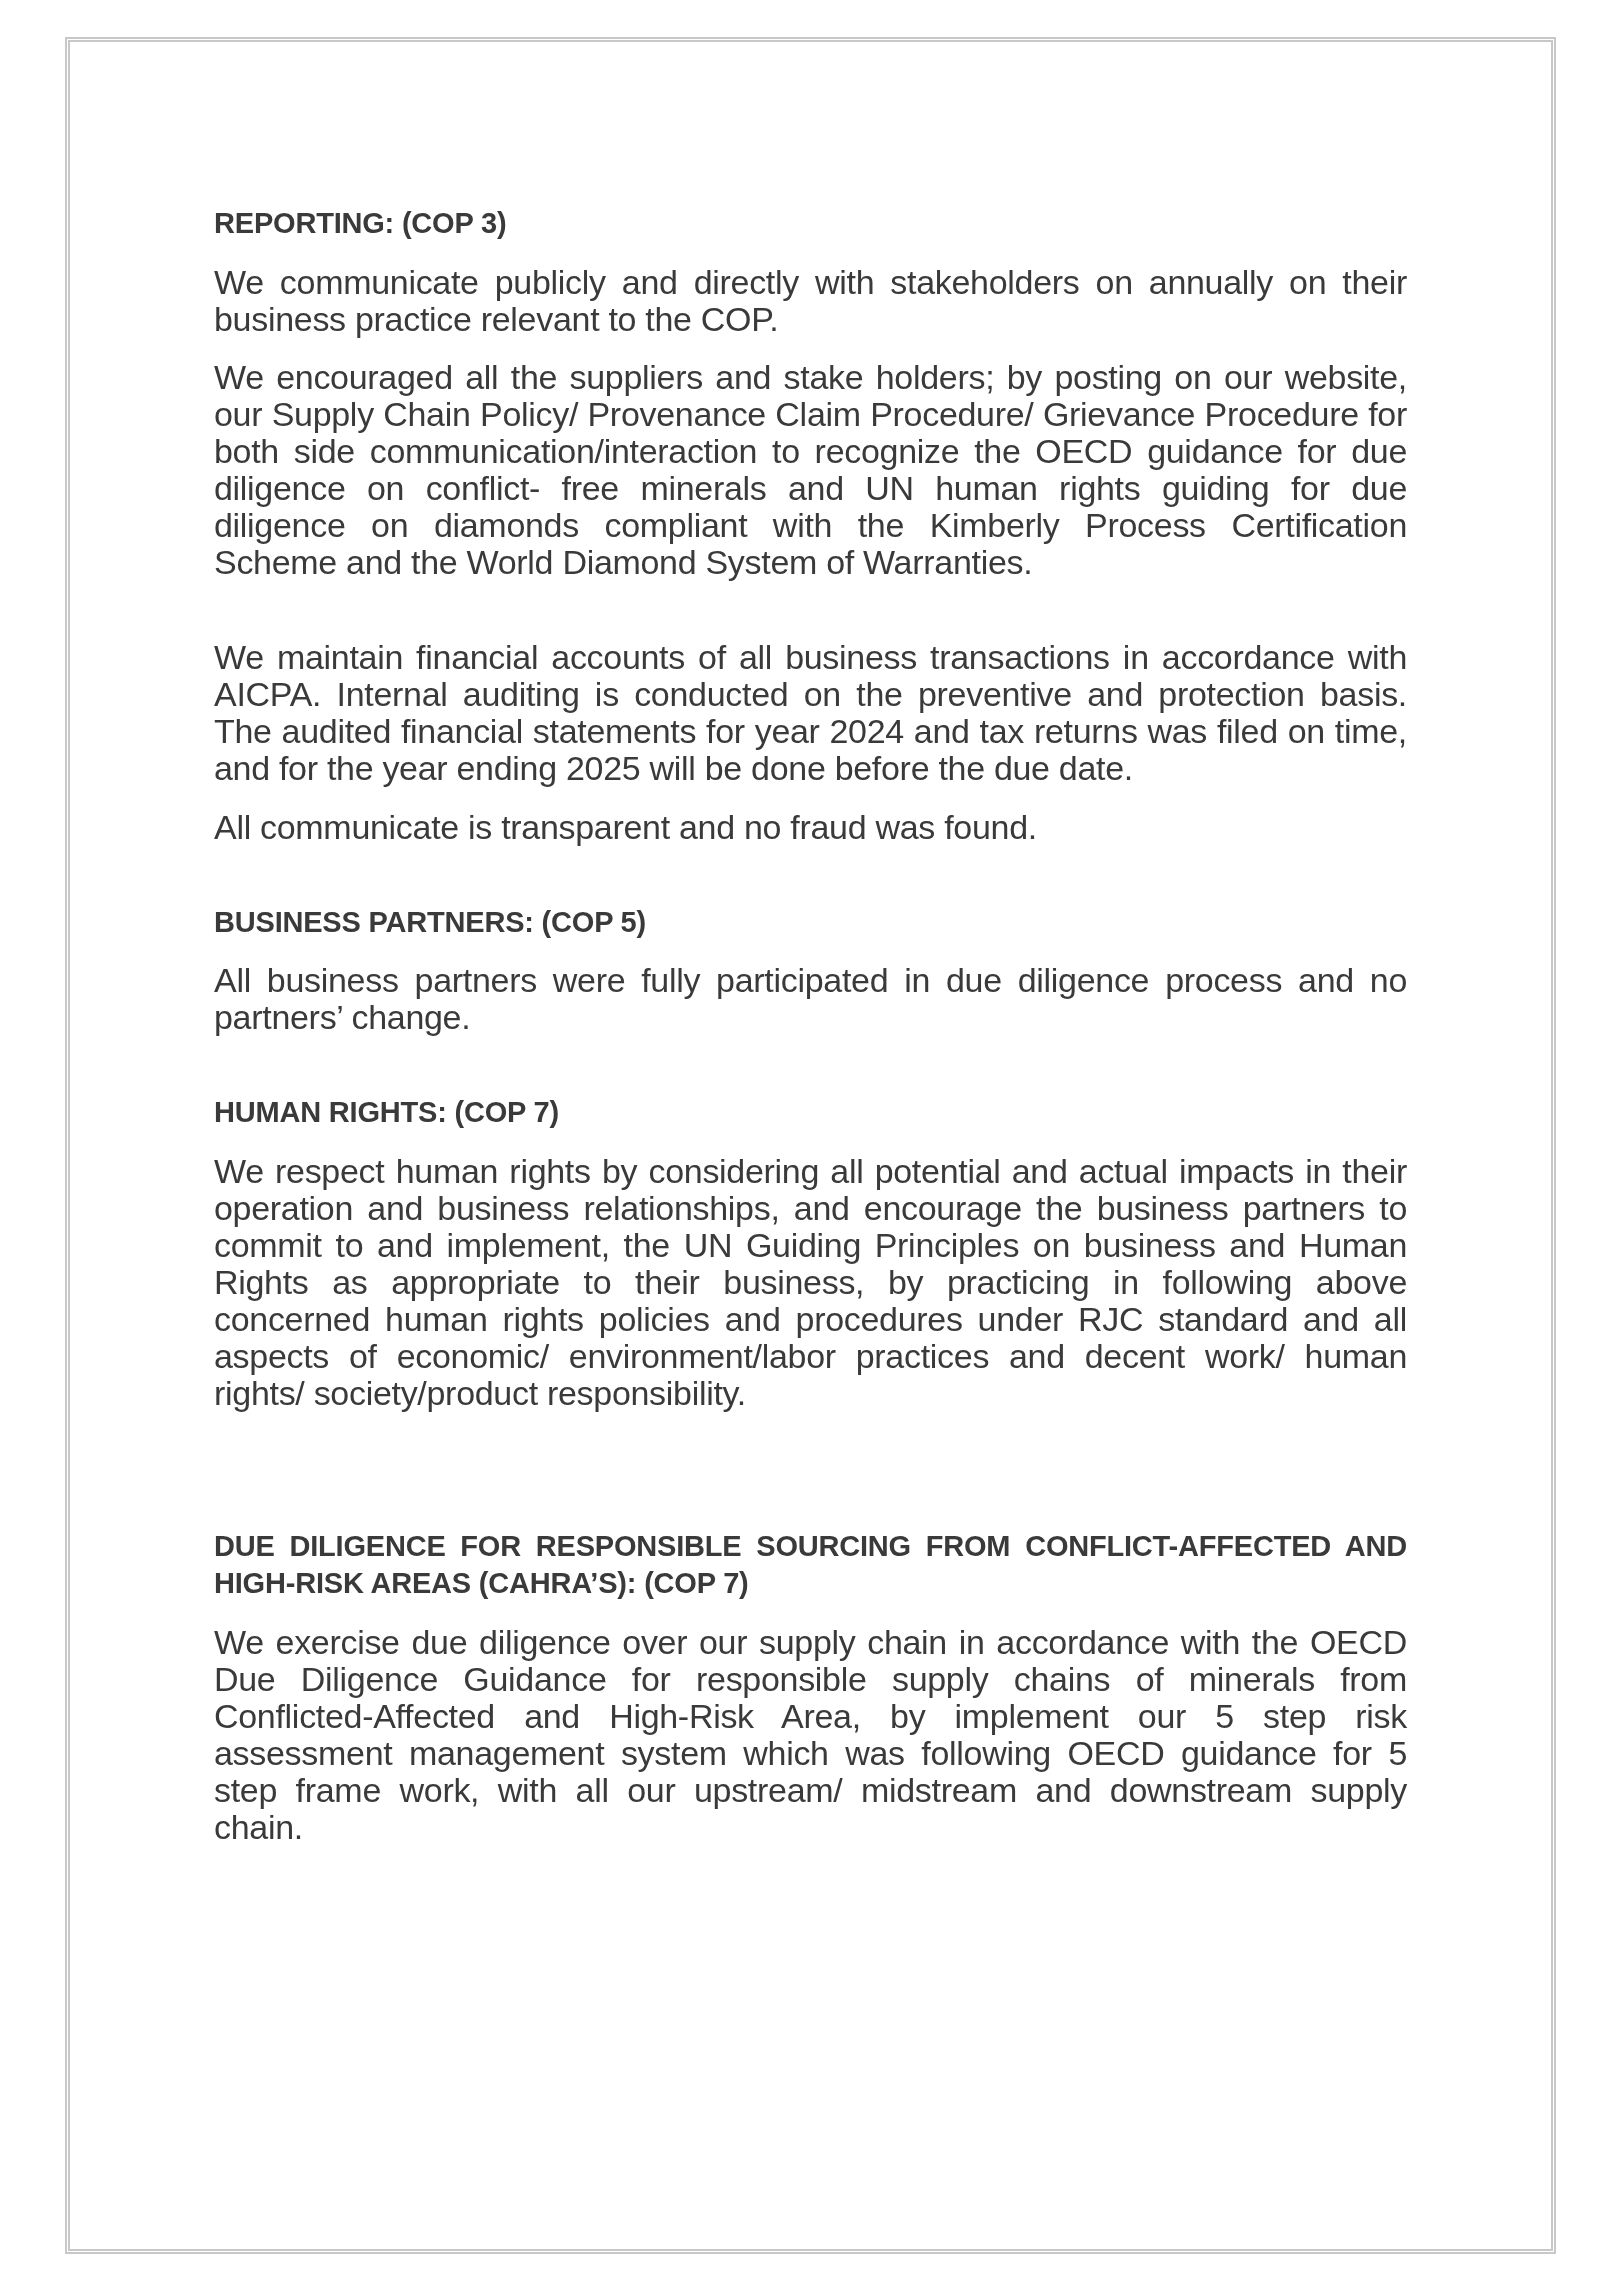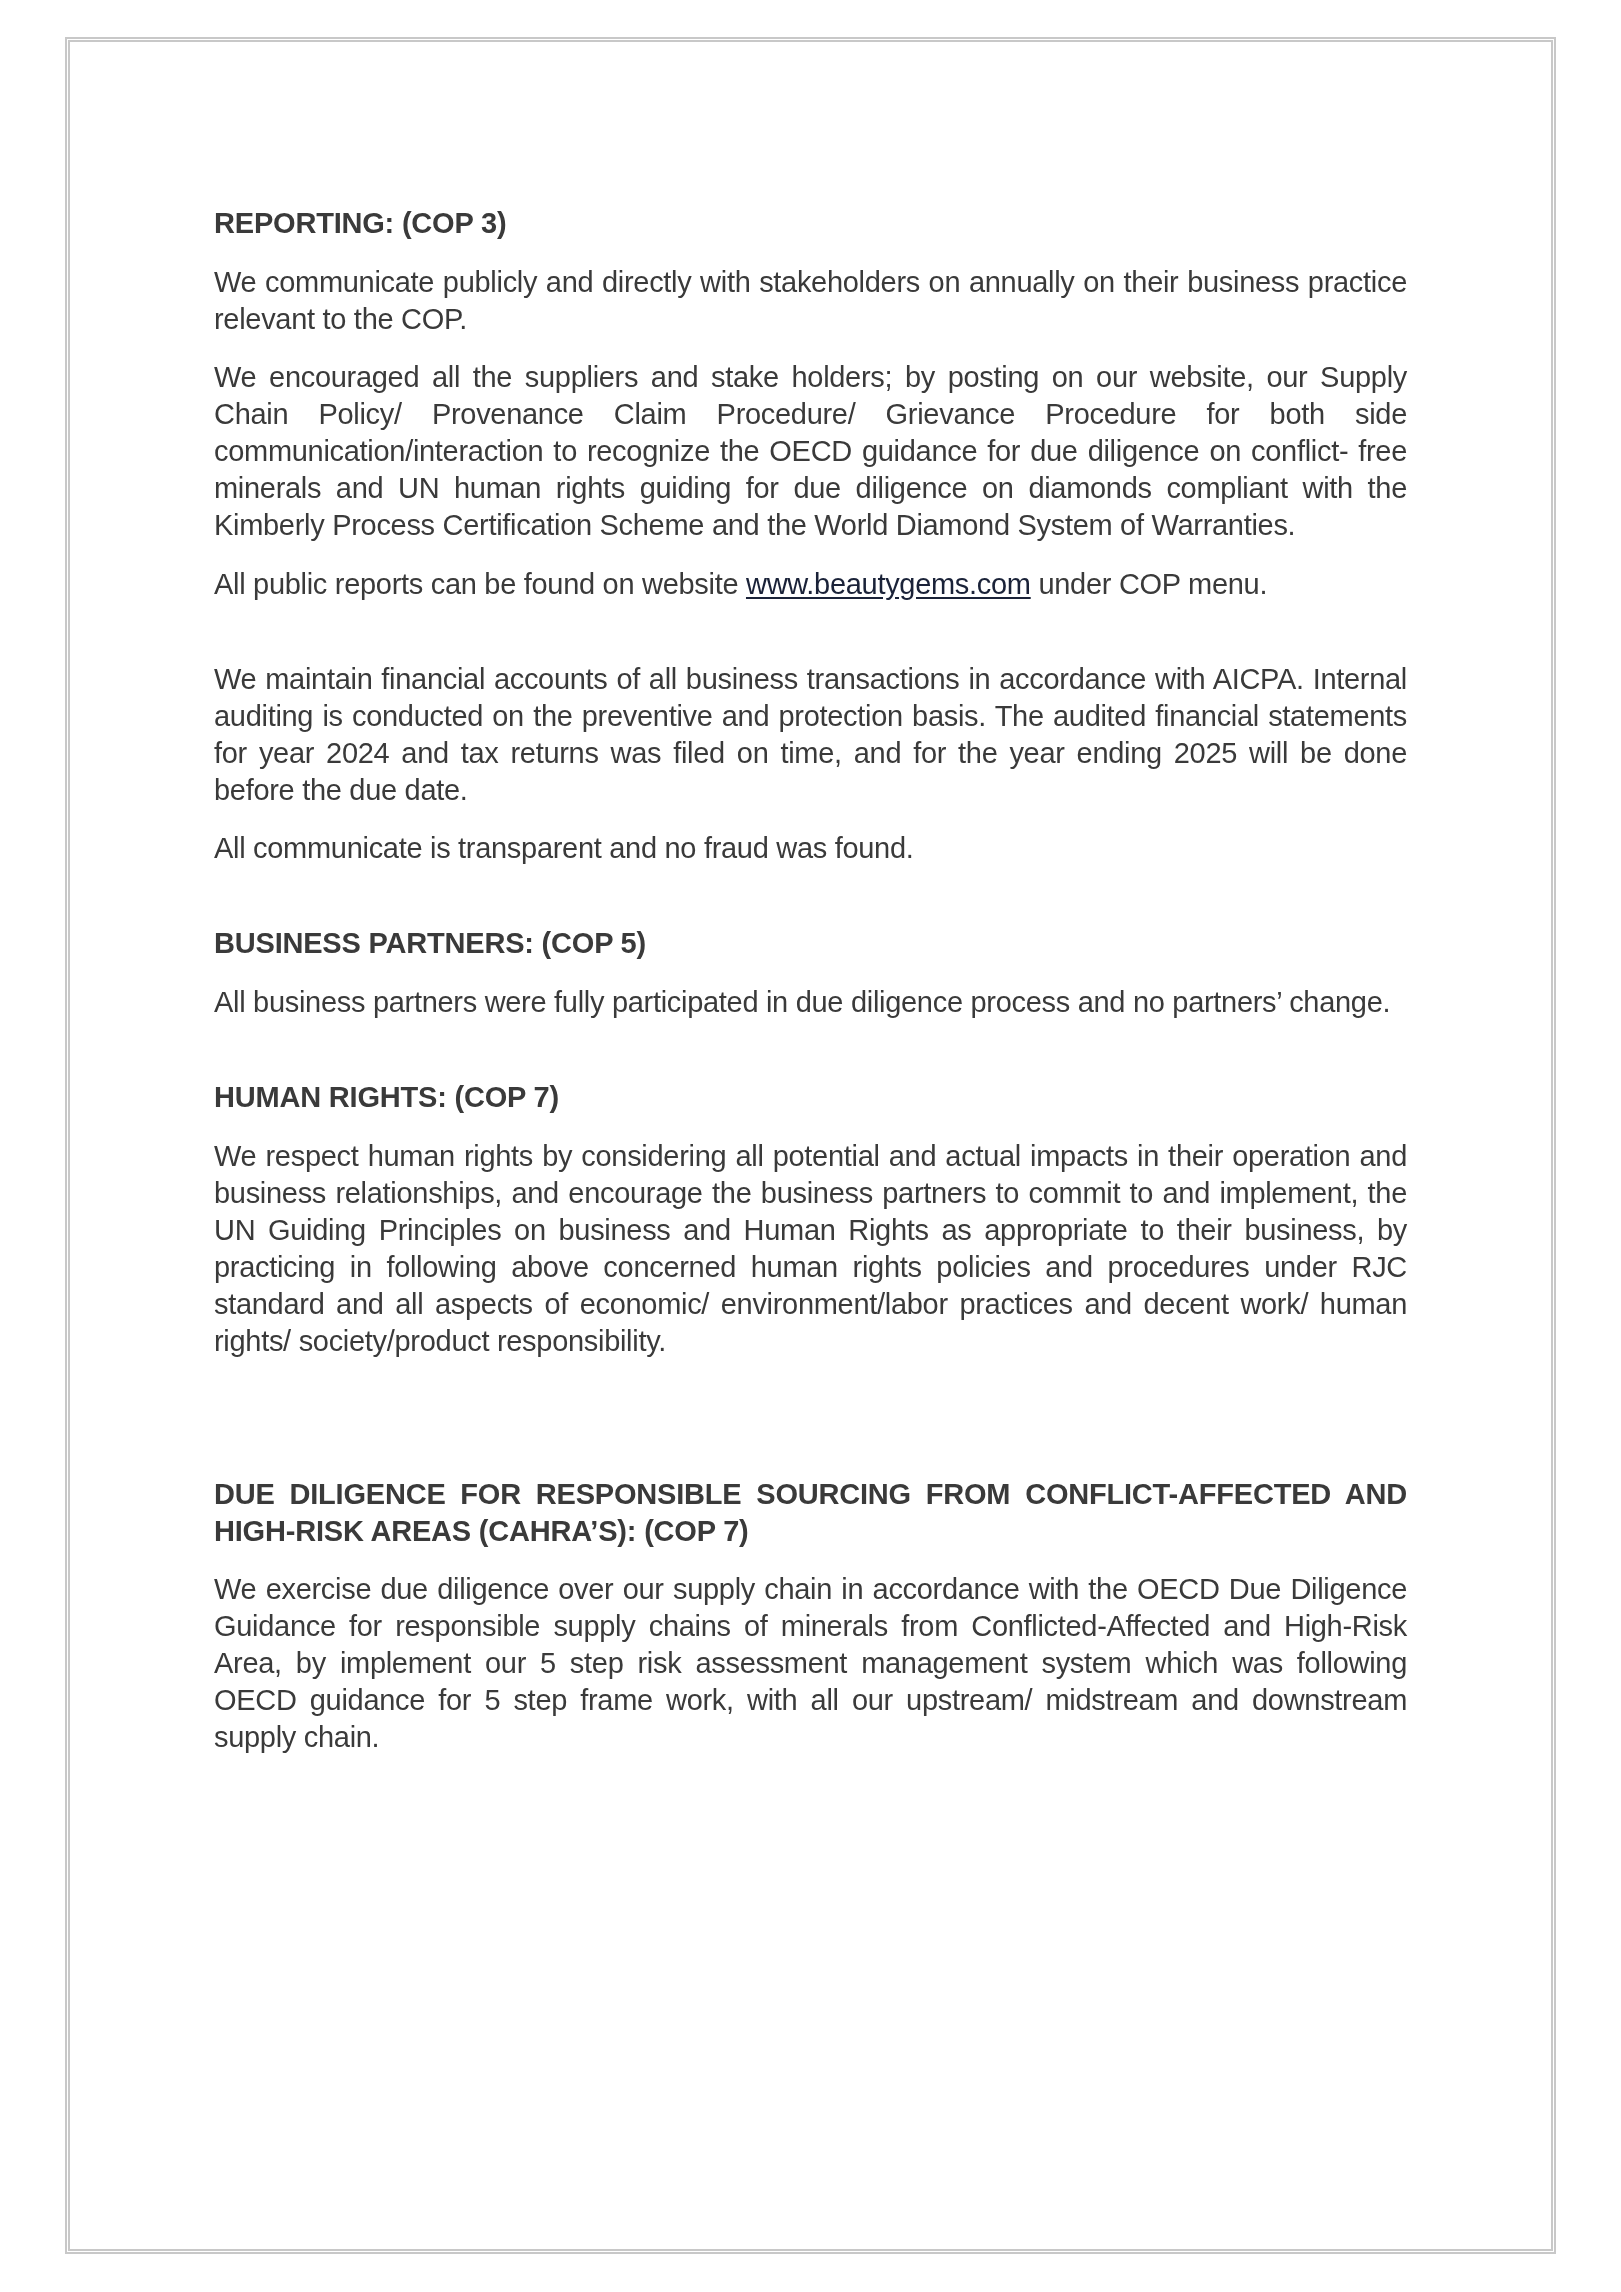--- a/index.html
+++ b/index.html
@@ -35,21 +35,21 @@
   .section.extra-gap { margin-top: 116px; }
   .heading {
     font-weight: bold;
     font-size: 29px;
     line-height: 37px;
     margin: 0 0 21.6px 0;
     text-align: justify;
     letter-spacing: -0.2px;
   }
   .para {
-    font-size: 29px;
+    font-size: 34px;
     line-height: 37px;
     margin: 0 0 21.6px 0;
     text-align: justify;
     letter-spacing: -0.3px;
   }
   .section .para:last-child { margin-bottom: 0; }
   .link {
     color: #1a2238;
     text-decoration: underline;
     text-underline-offset: 2.9px;
@@ -59,21 +59,20 @@
 <body>
 
 <div class="page-frame"></div>
 
 <div class="content">
 
   <section class="section">
     <h2 class="heading">REPORTING: (COP 3)</h2>
     <p class="para">We communicate publicly and directly with stakeholders on annually on their business practice relevant to the COP.</p>
     <p class="para">We encouraged all the suppliers and stake holders; by posting on our website, our Supply Chain Policy/ Provenance Claim Procedure/ Grievance Procedure for both side communication/interaction to recognize the OECD guidance for due diligence on conflict- free minerals and UN human rights guiding for due diligence on diamonds compliant with the Kimberly Process Certification Scheme and the World Diamond System of Warranties.</p>
-    <p class="para"><span>All public reports can be found on website </span><a class="link">www.beautygems.com</a><span> under COP menu.</span></p>
   </section>
 
   <section class="section">
     <p class="para">We maintain financial accounts of all business transactions in accordance with AICPA. Internal auditing is conducted on the preventive and protection basis. The audited financial statements for year 2024 and tax returns was filed on time, and for the year ending 2025 will be done before the due date.</p>
     <p class="para">All communicate is transparent and no fraud was found.</p>
   </section>
 
   <section class="section">
     <h2 class="heading">BUSINESS PARTNERS: (COP 5)</h2>
     <p class="para">All business partners were fully participated in due diligence process and no partners’ change.</p>

